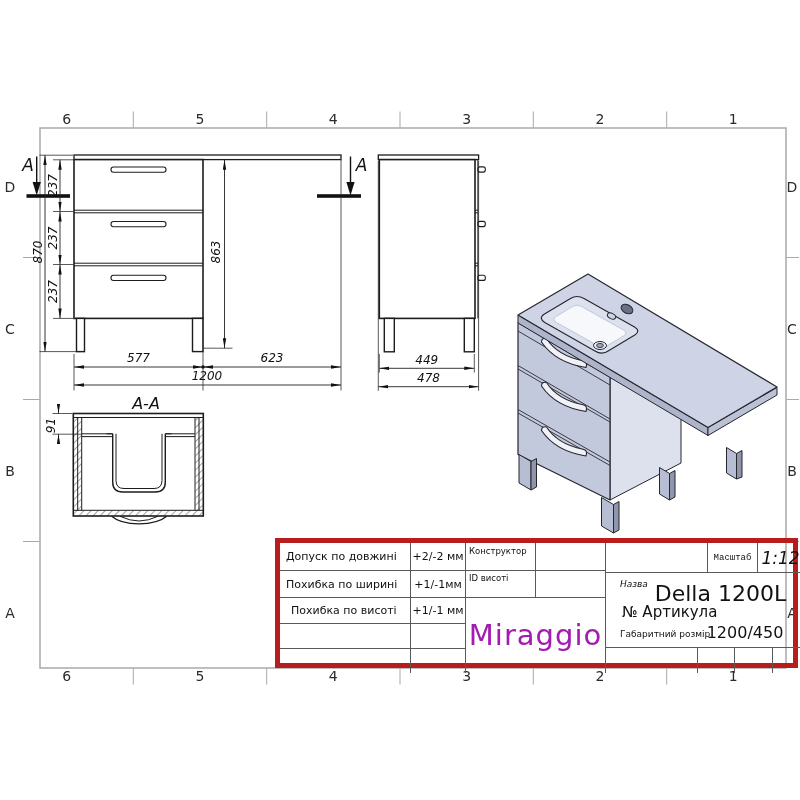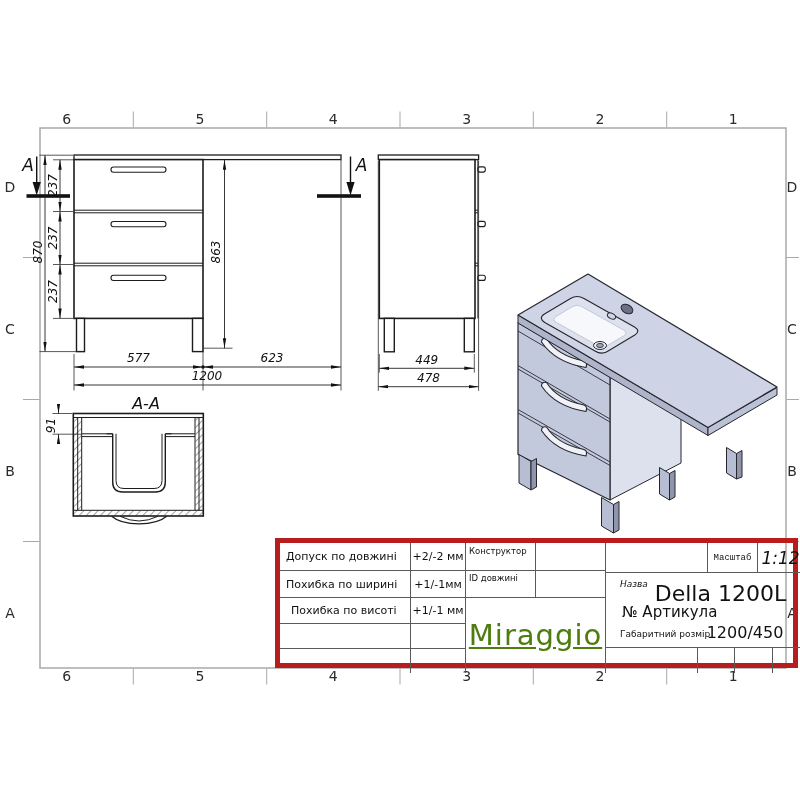--- a/index.html
+++ b/index.html
@@ -12,21 +12,21 @@
   .sec-title{font-size:16px;font-style:italic;fill:#111;}
   
   #tblock{position:absolute;left:263px;top:538px;width:523px;height:130px;
           border:5px solid #b91c1c;box-sizing:border-box;color:#111;margin-left:12px;}
   .tb-line{position:absolute;background:#5a5a5a;}
   .tb-cell{position:absolute;display:flex;align-items:center;}
   .tb-center{justify-content:center;text-align:center;}
   .tol-label{font-size:11px;padding-left:6px;}
   .tol-value{font-size:11px;justify-content:center;}
   .tb-small{font-size:8.5px;position:absolute;}
-  .brand{font-size:29px;letter-spacing:1px;color:#4d7c0f;text-decoration:underline;}
+  .brand{font-size:29px;letter-spacing:1px;color:#a21caf;}
   .big-name{font-size:22px;}
   .scale-big{font-size:17px;}
   .overall-val{font-size:16px;}
 </style>
 </head>
 <body>
 
 <div id="stage">
 
 <svg id="sheet-svg" width="800" height="800" viewBox="0 0 800 800">
@@ -295,21 +295,21 @@
   <div class="tb-line" style="left:325px;top:104px;width:198px;height:1px;"></div>
 
   <div class="tb-cell tol-label" style="left:0;top:0;width:128px;height:27px;">Допуск по довжині</div>
   <div class="tb-cell tol-value" style="left:131px;top:0;width:54px;height:27px;">+2/-2 мм</div>
   <div class="tb-cell tol-label" style="left:0;top:28px;width:128px;height:26px;text-align:center;">Похибка по ширині</div>
   <div class="tb-cell tol-value" style="left:131px;top:28px;width:54px;height:26px;">+1/-1мм</div>
   <div class="tb-cell tol-label" style="left:5px;top:55px;width:128px;height:25px;">Похибка по висоті</div>
   <div class="tb-cell tol-value" style="left:131px;top:55px;width:54px;height:25px;">+1/-1 мм</div>
 
   <div class="tb-small" style="left:189px;top:3px;">Конструктор</div>
-  <div class="tb-small" style="left:189px;top:30px;">ID довжині</div>
+  <div class="tb-small" style="left:189px;top:30px;">ID висоті</div>
 
   <div class="tb-cell tb-center brand" style="left:186px;top:55px;width:139px;height:74px;">Miraggio</div>
 
   <div class="tb-cell tb-center" style="left:428px;top:0;width:49px;height:29px;font-size:9px;font-family:Liberation Mono, monospace;">Масштаб</div>
   <div class="tb-cell tb-center scale-big" style="left:478px;top:0;width:45px;height:29px;font-style:italic;">1:12</div>
 
   <div class="tb-small" style="left:340px;top:36px;font-size:9px;font-style:italic;">Назва</div>
   <div class="tb-cell tb-center big-name" style="left:358px;top:34px;width:165px;height:32px;">Della 1200L</div>
   <div class="tb-small" style="left:342px;top:60px;font-size:15px;">№  Артикула</div>
   <div class="tb-small" style="left:340px;top:86px;font-size:9px;">Габаритний розмір</div>

